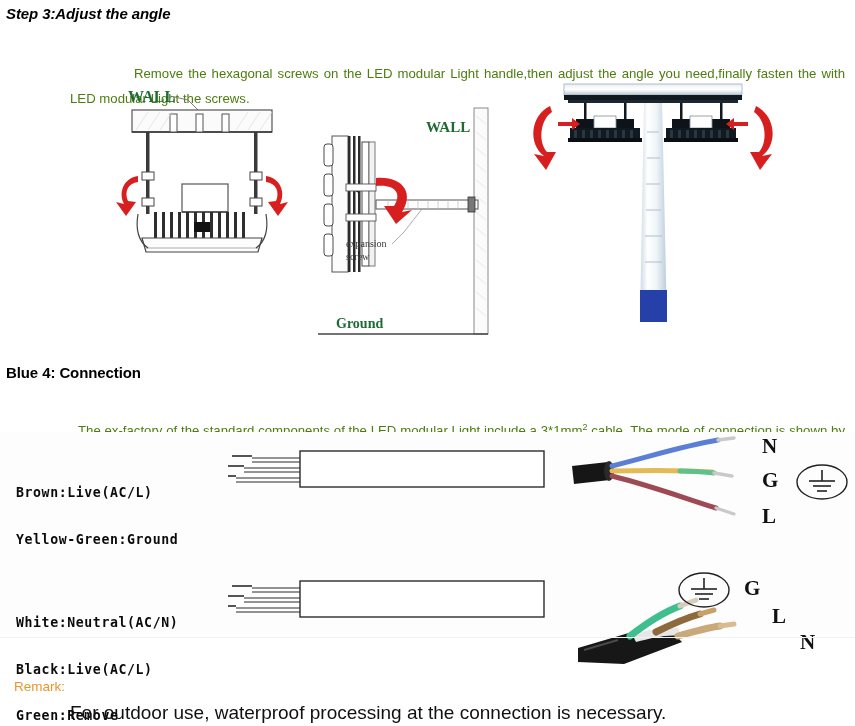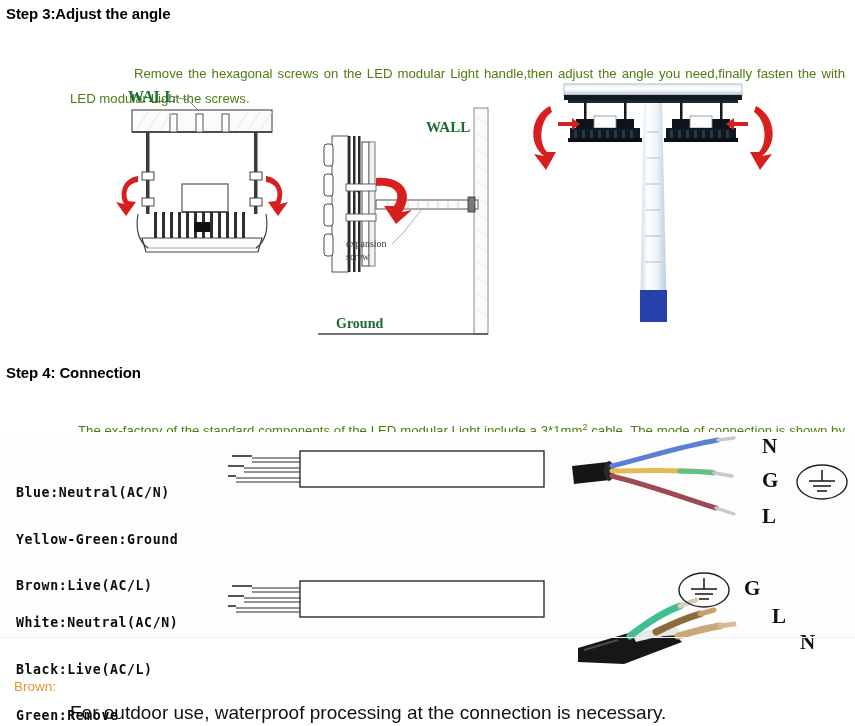--- a/index.html
+++ b/index.html
@@ -128,21 +128,21 @@
     position: absolute;
     left: 0;
     width: 855px;
     height: 1px;
     background: #f2f2f2;
   }
 </style>
 </head>
 <body>
 
-<div class="step-heading" style="left:6px; top:5px;">Step 3:Adjust the angle</div>
+<div class="step-heading" style="left:6px; top:5px;font-style:italic;">Step 3:Adjust the angle</div>
 
 <div class="body-text justified indent-first" style="left:70px; top:28px; width:775px;">Remove the hexagonal screws on the LED modular Light handle,then adjust the angle you need,finally fasten the with LED modular Light the screws.</div>
 
 <div class="diagram-band">
 
   <div class="diagram" id="diagram-ceiling-mount">
     <svg width="210" height="272" viewBox="0 0 210 272" xmlns="http://www.w3.org/2000/svg">
 
       <text x="20" y="30" font-family="'Liberation Serif', serif" font-size="16" font-weight="bold" fill="#1f6b33">WALL</text>
 
@@ -361,32 +361,31 @@
         <path d="M22 34 C2 44 0 72 16 84 L6 82 L18 98 L28 80 L19 80
                  C10 70 12 48 24 40 Z"></path>
         <path d="M228 34 C248 44 250 72 234 84 L244 82 L232 98 L222 80 L231 80
                  C240 70 238 48 226 40 Z"></path>
       </g>
     </svg>
   </div>
 
 </div>
 
-<div class="step-heading" style="left:6px; top:364px;">Step 4: Connection</div>
+<div class="step-heading" style="left:6px; top:364px;">Blue 4: Connection</div>
 
 <div class="body-text justified" style="left:14px; top:385px; width:831px;text-decoration:underline;"><span style="display:inline-block;width:64px;"></span><span>The ex-factory of the standard components of the LED modular Light include a 3*1mm</span><sup class="sq">2</sup><span> cable .The mode of connection is shown by the picture as below:</span></div>
 
 <div class="wiring-band">
 
   <div class="wire-row" id="wire-row-top">
 
     <div class="wire-legend">
-      <div>Blue:Neutral(AC/N)</div>
+      <div>Brown:Live(AC/L)</div>
       <div>Yellow-Green:Ground</div>
-      <div>Brown:Live(AC/L)</div>
     </div>
 
     <div class="cable-art">
       <svg width="320" height="52" viewBox="0 0 320 52" xmlns="http://www.w3.org/2000/svg">
         <rect x="72" y="5" width="244" height="36" fill="#ffffff" stroke="#2b2b2b" stroke-width="1.4"></rect>
         <g stroke="#2b2b2b" stroke-width="1.2" fill="none">
           <path d="M72 12 L24 12"></path>
             <path d="M72 16 L24 16"></path>
           <path d="M72 22 L16 22"></path>
             <path d="M72 26 L16 26"></path>
@@ -491,14 +490,14 @@
     </div>
 
     <div class="term-label" style="left:744px; top:14px;">G</div>
     <div class="term-label" style="left:772px; top:42px;">L</div>
     <div class="term-label" style="left:800px; top:68px;">N</div>
   </div>
 
   <div class="scan-edge" style="top:205px;"></div>
 </div>
 
-<div class="remark-label" style="left:14px; top:679px;">Brown:</div>
+<div class="remark-label" style="left:14px; top:679px;">Remark:</div>
 <div class="remark-body" style="left:70px; top:702px;">For outdoor use, waterproof processing at the connection is necessary.</div>
 
 </body></html>

